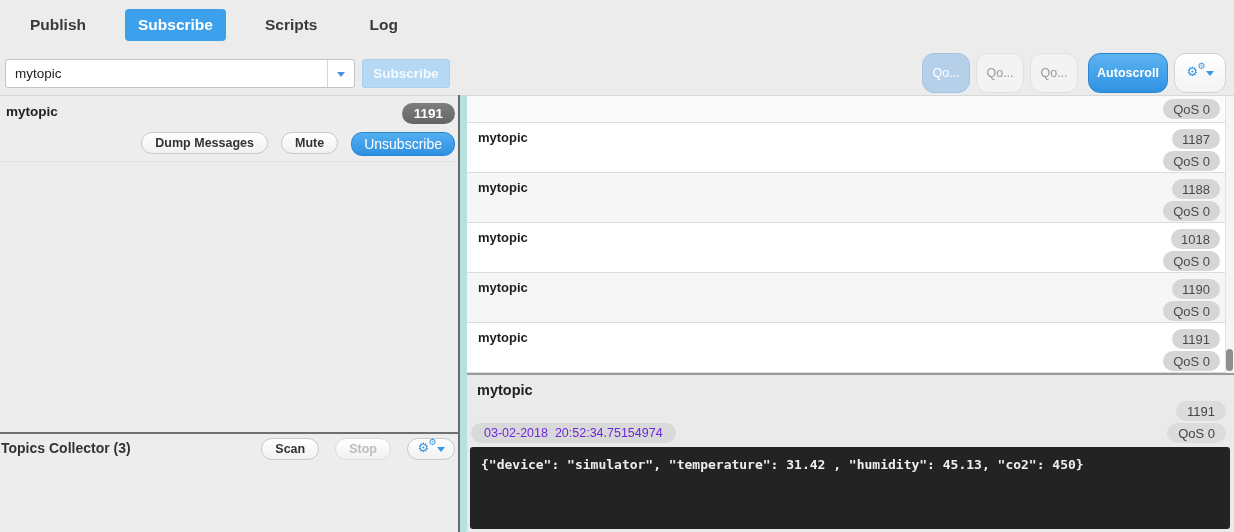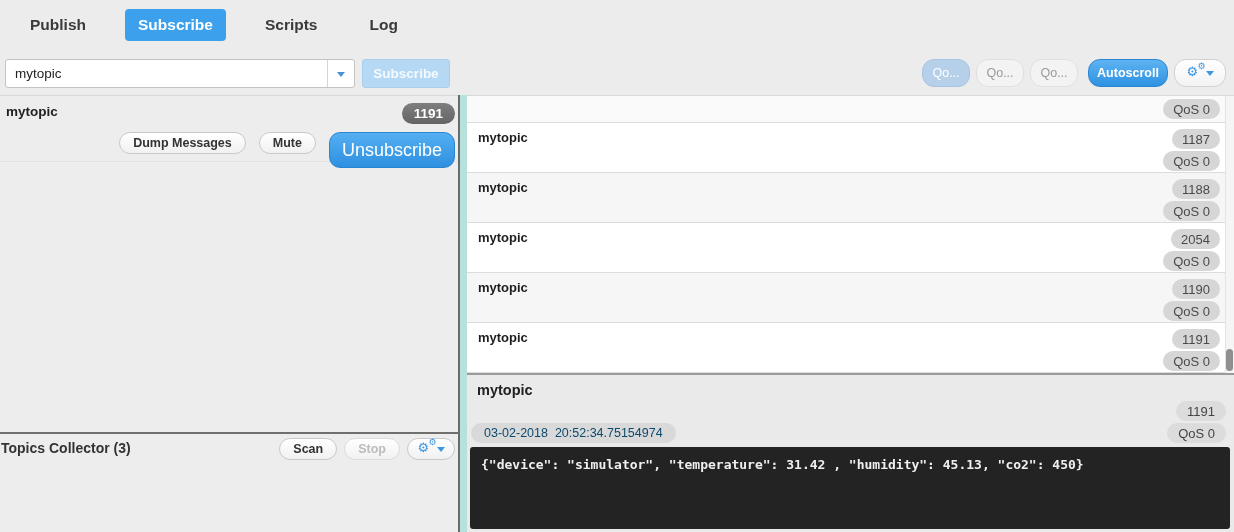--- a/index.html
+++ b/index.html
@@ -22,21 +22,21 @@
   .combo-arrow { width:27px; border-left:1px solid #d5d5d5; display:flex;
                  align-items:center; justify-content:center; cursor:pointer; }
   .tri-down { width:0; height:0; border:4px solid transparent; border-top:5px solid #4a90d9; margin-top:5px; }
   .btn { display:inline-flex; align-items:center; justify-content:center; cursor:pointer;
          font-family:"Liberation Sans",sans-serif; }
   .subscribe-btn { position:absolute; left:362px; top:9px; width:88px; height:29px;
                    background:#b5d8f4; border:1px solid #a9cfee; border-radius:3px;
                    color:#f4fafe; font-size:13.5px; font-weight:bold; }
   .tb-right { position:absolute; right:8px; top:11px; height:24px; display:flex;
               align-items:center; gap:6px; }
-  .pill { border-radius:12px; height:28px; display:inline-flex; align-items:center;
+  .pill { border-radius:12px; height:40px; display:inline-flex; align-items:center;
           justify-content:center; font-size:12.5px; cursor:pointer; }
   .qos-pill { width:48px; background:#f3f3f3; border:1px solid #e0e0e0; color:#9a9a9a; }
   .qos-pill.sel { background:#b7d0ea; border:1px solid #a8c4e4; color:#fff; }
   .blue-pill { background:linear-gradient(180deg,#5eb3f2,#2e92e2); border:1px solid #2b86d2;
                color:#fff; font-weight:bold;text-align:center; }
   .autoscroll { width:80px; margin-left:4px; }
   .gear-btn { width:52px; background:linear-gradient(180deg,#fff,#f3f3f3);
               border:1px solid #d2d2d2; gap:2px; }
   .gear-ic { position:relative; width:17px; height:16px; color:#3d96e0; }
   .gear-ic .g1 { position:absolute; left:0; top:0px; font-size:13px; line-height:14px; }
@@ -51,27 +51,27 @@
   .sub-topic { position:absolute; left:6px; top:8px; font-size:13.5px; font-weight:bold; color:#222; }
   .badge-dark { position:absolute; right:3px; top:7px; height:21px; min-width:52px; padding:0 12px;
                 background:linear-gradient(180deg,#7e7e7e,#646464); color:#fff; font-weight:bold;
                 font-size:13.5px; border-radius:11px; display:inline-flex; align-items:center; justify-content:center; }
   .sub-btns { position:absolute; right:3px; top:36px; display:flex; gap:13px; }
   .wpill { height:22px; padding:0 13px; border-radius:11px; font-size:12.5px; color:#333;
            background:linear-gradient(180deg,#ffffff,#f1f1f1); border:1px solid #c9c9c9;
            display:inline-flex; align-items:center; justify-content:center; cursor:pointer;
            font-weight:bold; }
   .wpill.disabled { color:#bcbcbc; border-color:#dcdcdc; cursor:default; }
-  .bpill { height:36px; padding:0 12px; border-radius:11px; font-size:18px; color:#fff;
+  .bpill { height:24px; padding:0 12px; border-radius:11px; font-size:14px; color:#fff;
            background:linear-gradient(180deg,#55aff1,#2e90e1); border:1px solid #2b86d2;
            display:inline-flex; align-items:center; justify-content:center; cursor:pointer; }
   .collector-sep { position:absolute; left:0; top:336px; width:100%; height:2px; background:#6f6f6f; }
   .collector-row { position:absolute; left:0; top:341px; width:100%; height:26px; }
   .collector-title { position:absolute; left:1px; top:3px; font-size:14px; font-weight:bold; color:#333; }
-  .collector-btns { position:absolute; right:3px; top:1px; display:flex; gap:7px; align-items:center; }
+  .collector-btns { position:absolute; right:3px; top:1px; display:flex; gap:16px; align-items:center; }
   .gear-pill { width:48px; height:22px; border-radius:11px; gap:2px;
                background:linear-gradient(180deg,#ffffff,#f1f1f1); border:1px solid #c9c9c9;
                display:inline-flex; align-items:center; justify-content:center; cursor:pointer; }
 
   
   .splitter { position:absolute; left:458px; top:95px; width:2px; bottom:0; background:#6a6a6a; cursor:col-resize; }
   .teal-strip { position:absolute; left:460px; top:95px; width:7px; bottom:0; background:#b7e1dd; }
   .right-panel { position:absolute; left:467px; top:95px; right:0; bottom:0;
                  background:#fff; border-top:1px solid #d9d9d9; }
 
@@ -95,21 +95,21 @@
 
   .detail-pane { position:absolute; left:0; right:0; top:277px; bottom:0;
                  background:#eaeaea; border-top:2px solid #9a9a9a; }
   .detail-topic { position:absolute; left:10px; top:7px; font-size:14.5px; font-weight:bold; color:#222; }
   .detail-badge { height:20px; min-width:50px; padding:0 11px; background:#dcdcdc; color:#444;
                   font-size:13px; border-radius:10px; display:inline-flex; align-items:center;
                   justify-content:center; position:absolute; right:8px; }
   .detail-badge.num { top:26px; }
   .detail-badge.qos { top:48px; }
   .timestamp-pill { position:absolute; left:4px; top:48px; height:20px; padding:0 13px;
-                    background:#d9d9d9; color:#0c4a6e; font-size:12.5px; border-radius:10px;
+                    background:#d9d9d9; color:#6d28d9; font-size:12.5px; border-radius:10px;
                     display:inline-flex; align-items:center; white-space:pre; }
   .payload { position:absolute; left:3px; right:4px; top:72px; bottom:3px;
              background:#232323; border-radius:3px; padding:9px 11px;
              font-family:"DejaVu Sans Mono", monospace; font-size:13px; font-weight:bold;
              color:#efefef; white-space:pre-wrap; line-height:1.35; }
 </style>
 </head>
 <body>
 
 <div id="app">
@@ -187,21 +187,21 @@
       <span class="badge num">1187</span>
       <span class="badge qos">QoS 0</span>
     </div>
     <div class="msg-row r even" style="top:77px">
       <span class="msg-topic">mytopic</span>
       <span class="badge num">1188</span>
       <span class="badge qos">QoS 0</span>
     </div>
     <div class="msg-row r odd" style="top:127px">
       <span class="msg-topic">mytopic</span>
-      <span class="badge num">2054</span>
+      <span class="badge num">1018</span>
       <span class="badge qos">QoS 0</span>
     </div>
     <div class="msg-row r even" style="top:177px">
       <span class="msg-topic">mytopic</span>
       <span class="badge num">1190</span>
       <span class="badge qos">QoS 0</span>
     </div>
     <div class="msg-row r odd" style="top:227px">
       <span class="msg-topic">mytopic</span>
       <span class="badge num">1191</span>

